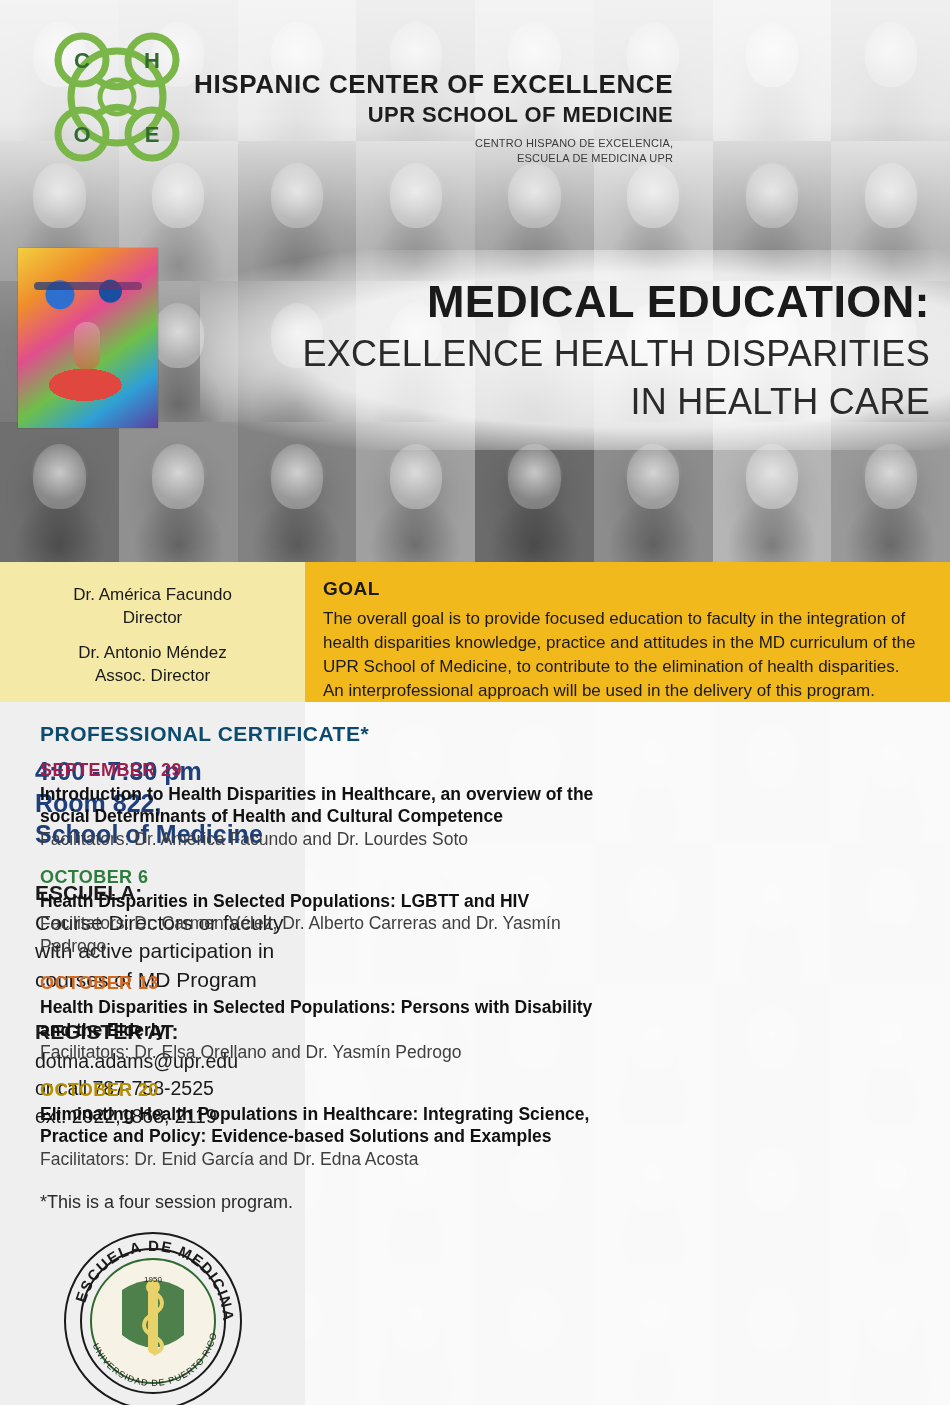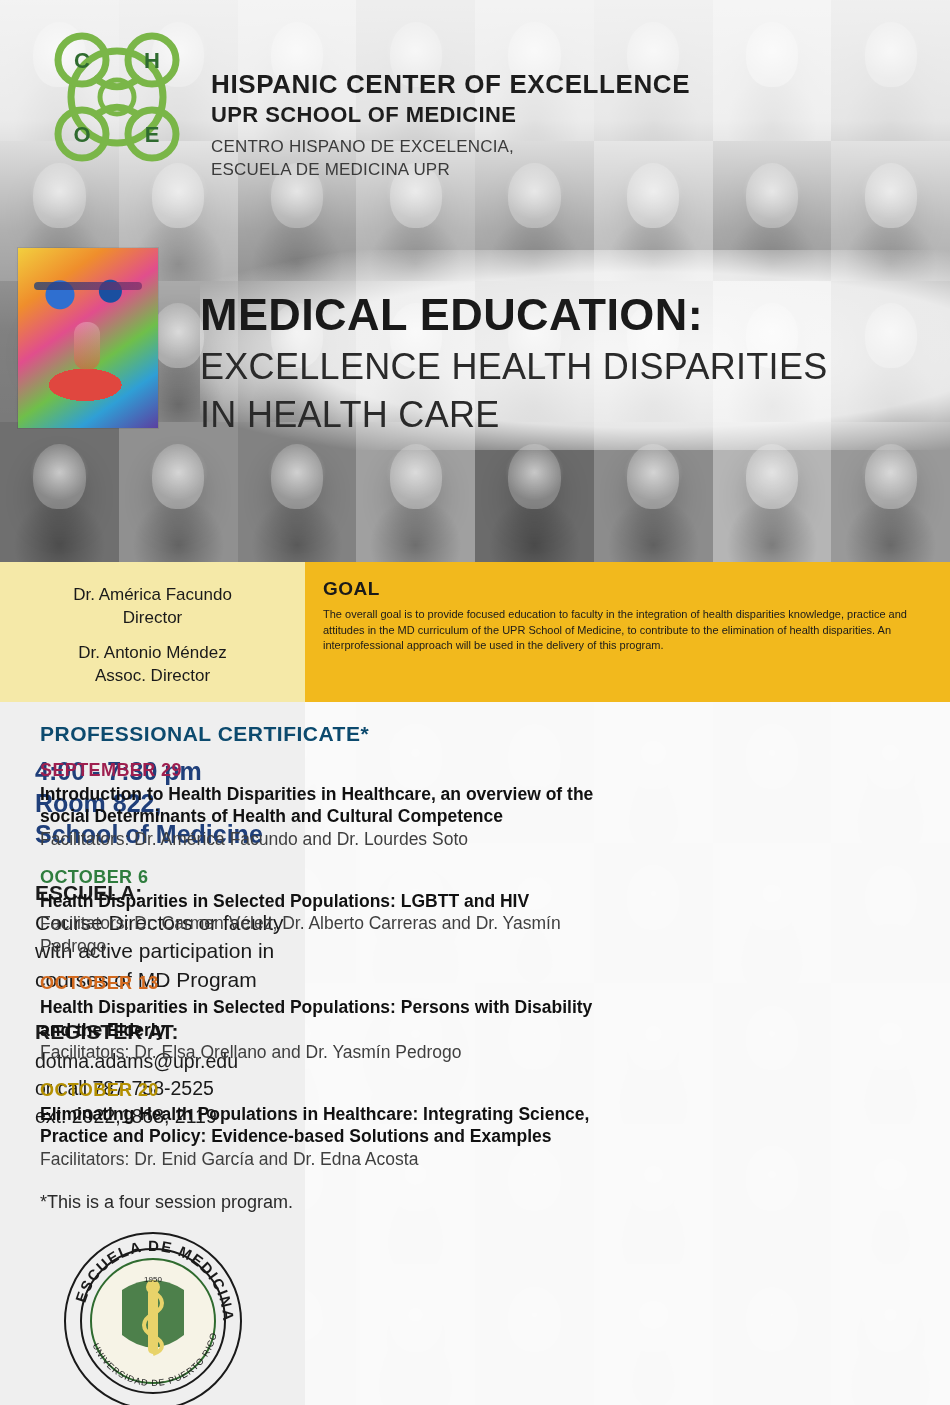--- a/index.html
+++ b/index.html
@@ -105,53 +105,54 @@
     left: 42px; top: 22px;
     width: 900px; height: 165px;
   }
   .logo-mark {
     position: absolute;
     left: 0; top: 0;
     width: 150px; height: 150px;
   }
   .logo-text {
     position: absolute;
-    left: 169px; top: 48px;
+    left: 152px; top: 48px;
     color: #2b2b2b;
+    text-align: right;
   }
   .logo-l1 {
     font-size: 26px;
     font-weight: bold;
     letter-spacing: 0.6px;
     color: #1d1d1d;
     line-height: 1.15;
   }
   .logo-l2 {
     font-size: 22px;
     font-weight: bold;
     letter-spacing: 0.4px;
     color: #1d1d1d;
     line-height: 1.2;
     margin-top: 2px;
   }
   .logo-l3, .logo-l4 {
-    font-size: 17px;
+    font-size: 11px;
     font-weight: normal;
     color: #3b3b3b;
     line-height: 1.35;
     letter-spacing: 0.2px;
   }
   .logo-l3 { margin-top: 8px; }
 
   
   .title-block {
     position: absolute;
-    left: 200px; top: 291px;
+    left: 200px; top: 278px;
     width: 730px;
-    text-align: left;
+    text-align: right;
     color: #1a1a1a;
   }
   .title-main {
     font-size: 45px;
     font-weight: bold;
     letter-spacing: 0.4px;
     line-height: 1.08;
   }
   .title-sub {
     font-size: 36px;
@@ -192,21 +193,21 @@
     padding: 16px 12px 0 0;
     color: #1a1a1a;
   }
   .goal-title {
     font-size: 19px;
     font-weight: bold;
     letter-spacing: .5px;
     margin-bottom: 7px;
   }
   .goal-text {
-    font-size: 11px;
+    font-size: 17px;
     line-height: 1.42;
   }
 
   
   .lower {
     position: absolute;
     left: 0; top: 702px;
     width: 950px; height: 703px;
     background: #f2f2f2;
     overflow: hidden;

